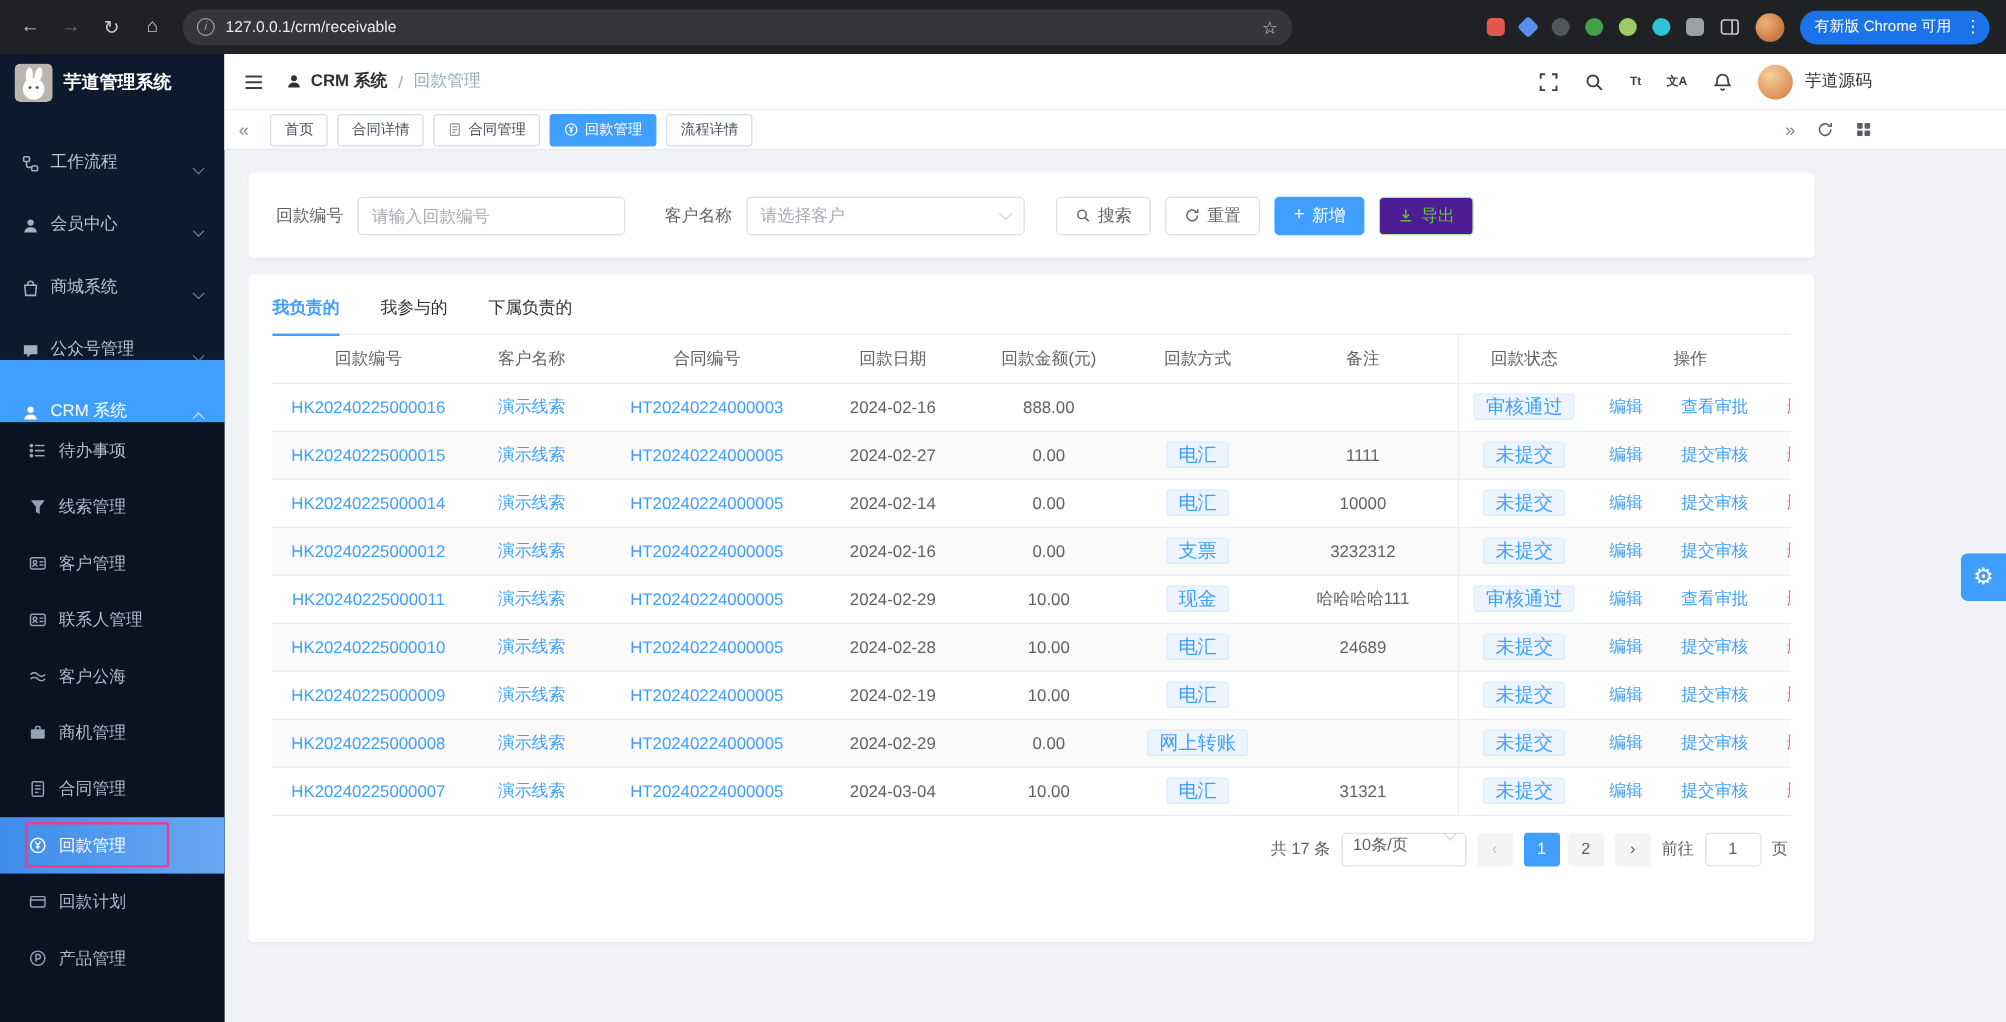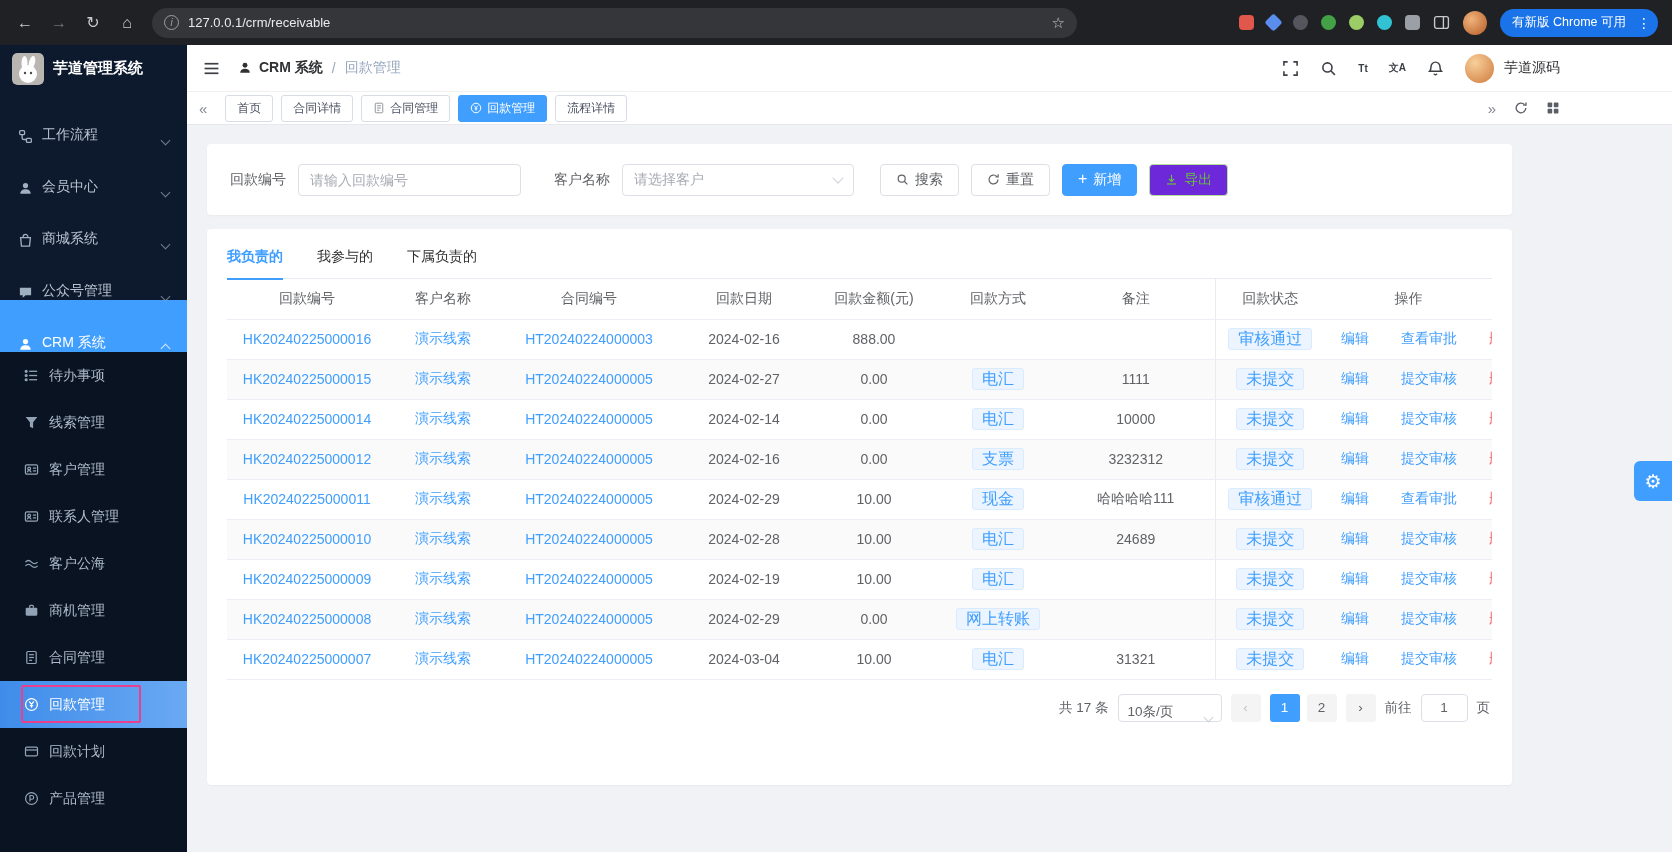--- a/index.html
+++ b/index.html
@@ -92,40 +92,40 @@
   .el-input::placeholder{color:#a8abb2}
   .f2{margin-left:33px}
   .el-select{width:232px;height:32px;border:1px solid #dcdfe6;border-radius:4px;display:flex;align-items:center;justify-content:space-between;padding:0 11px;background:#fff}
   .el-select .ph{color:#a8abb2}
   .el-select .chev{color:#c0c4cc;width:8px;height:8px;margin-top:-4px}
   .btns{display:flex;align-items:center;margin-left:26px}
   .btn{height:32px;border:1px solid #dcdfe6;border-radius:4px;background:#fff;color:#606266;font-size:14px;display:inline-flex;align-items:center;gap:6px;padding:0 15px;margin-right:12px;font-family:inherit;white-space:nowrap}
   .btn svg{width:13px;height:13px}
   .btn .plus{font-size:16px;line-height:1;margin-top:-2px}
   .btn.primary{background:var(--primary,#409eff);border-color:var(--primary,#409eff);color:#fff}
-  .btn.success-plain{background:#6d28d9;border-color:#b3e19d;color:var(--success,#67c23a)}
+  .btn.success-plain{background:#4c1d95;border-color:#b3e19d;color:var(--success,#67c23a)}
 
   .table-card{padding:6px 20px 0;min-height:556px}
   .scene-tabs{display:flex;gap:34px;height:44px;align-items:center;border-bottom:1px solid #e8ebf0}
   .scene-tab{height:44px;display:flex;align-items:center;font-size:14px;color:#303133;position:relative}
   .scene-tab.active{color:var(--primary,#409eff);font-weight:700}
   .scene-tab.active::after{content:"";position:absolute;left:0;right:0;bottom:-1px;height:2px;background:var(--primary,#409eff)}
 
   table{width:100%;border-collapse:collapse;table-layout:fixed;font-size:14px;color:#606266}
   th{height:40px;font-weight:500;color:#606266;border-bottom:1px solid #ebeef5;text-align:center;white-space:nowrap;overflow:hidden}
   td{height:40px;border-bottom:1px solid #ebeef5;text-align:center;white-space:nowrap;overflow:hidden}
   tbody tr:nth-child(even){background:#fafafa}
   th:nth-child(8),td:nth-child(8){border-left:1px solid #e8ebf0}
   .lnk{color:var(--primary,#409eff);text-decoration:none}
   .lnk.red{color:var(--danger,#f56c6c)}
   td[data-name="cell-actions"] .lnk{margin:0 16px}
   .el-tag{display:inline-flex;align-items:center;height:22px;padding:0 9px;font-size:16px;border-radius:3px;background:#ecf5ff;border:1px solid #d9ecff;color:var(--primary,#409eff);white-space:nowrap}
 
   .pagination{display:flex;align-items:center;justify-content:flex-end;gap:9px;padding:14px 2px 18px;color:#606266;font-size:13.5px}
-  .page-size{width:104px;height:28px;border:1px solid #dcdfe6;border-radius:4px;display:flex;align-items:flex-end;justify-content:space-between;padding:0 9px;color:#606266;background:#fff}
+  .page-size{width:104px;height:28px;border:1px solid #dcdfe6;border-radius:4px;display:flex;align-items:flex-start;justify-content:space-between;padding:0 9px;color:#606266;background:#fff}
   .page-size .chev{color:#c0c4cc;width:7px;height:7px;margin-top:-3px}
   .page-btn{min-width:30px;height:28px;background:#f4f4f5;border:none;border-radius:3px;display:inline-flex;align-items:center;justify-content:center;color:#606266;font-size:13.5px;font-family:inherit;padding:0 6px}
   .page-btn.active{background:var(--primary,#409eff);color:#fff}
   .page-btn.disabled{color:#c0c4cc}
   .pg-pages{display:flex;gap:7px}
   .goto-input{width:47px;height:28px;border:1px solid #dcdfe6;border-radius:4px;text-align:center;font-size:13.5px;color:#606266;outline:none;font-family:inherit}
 
   .gear-float{position:fixed;right:0;top:461px;width:38px;height:40px;background:var(--primary,#409eff);border:none;border-radius:6px 0 0 6px;color:#fff;font-size:19px;display:flex;align-items:center;justify-content:center}
 </style>
 </head>

